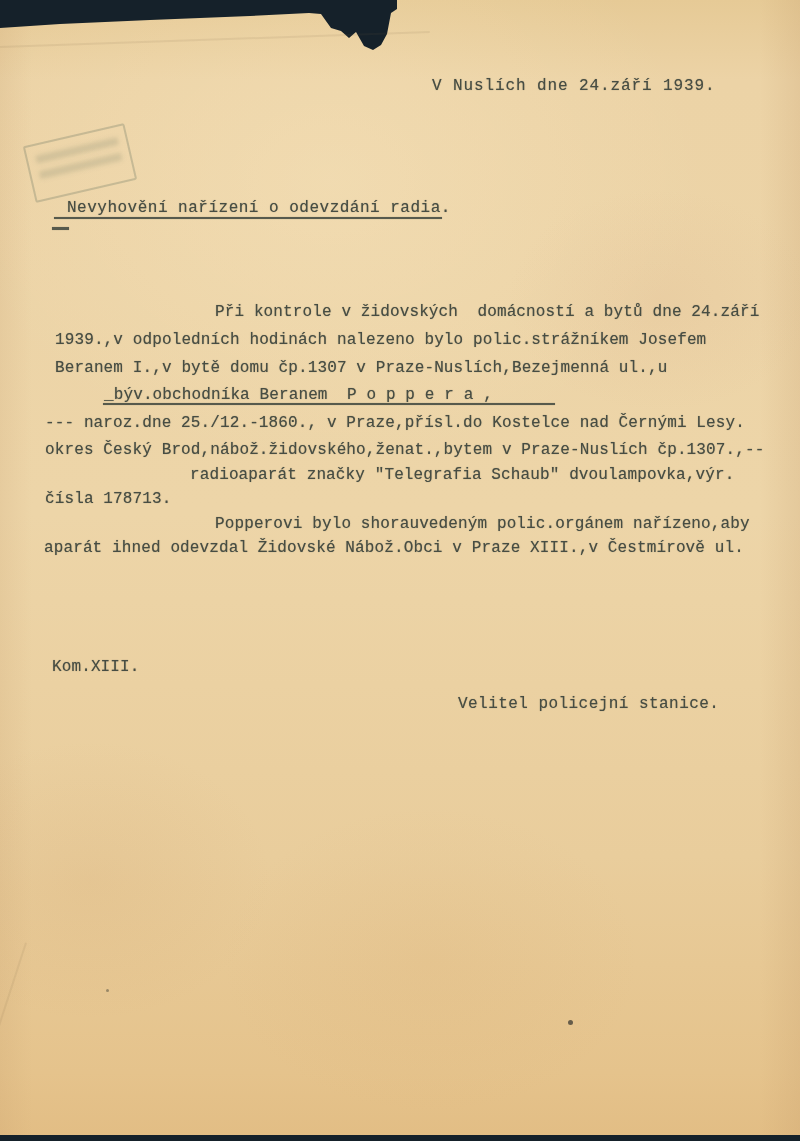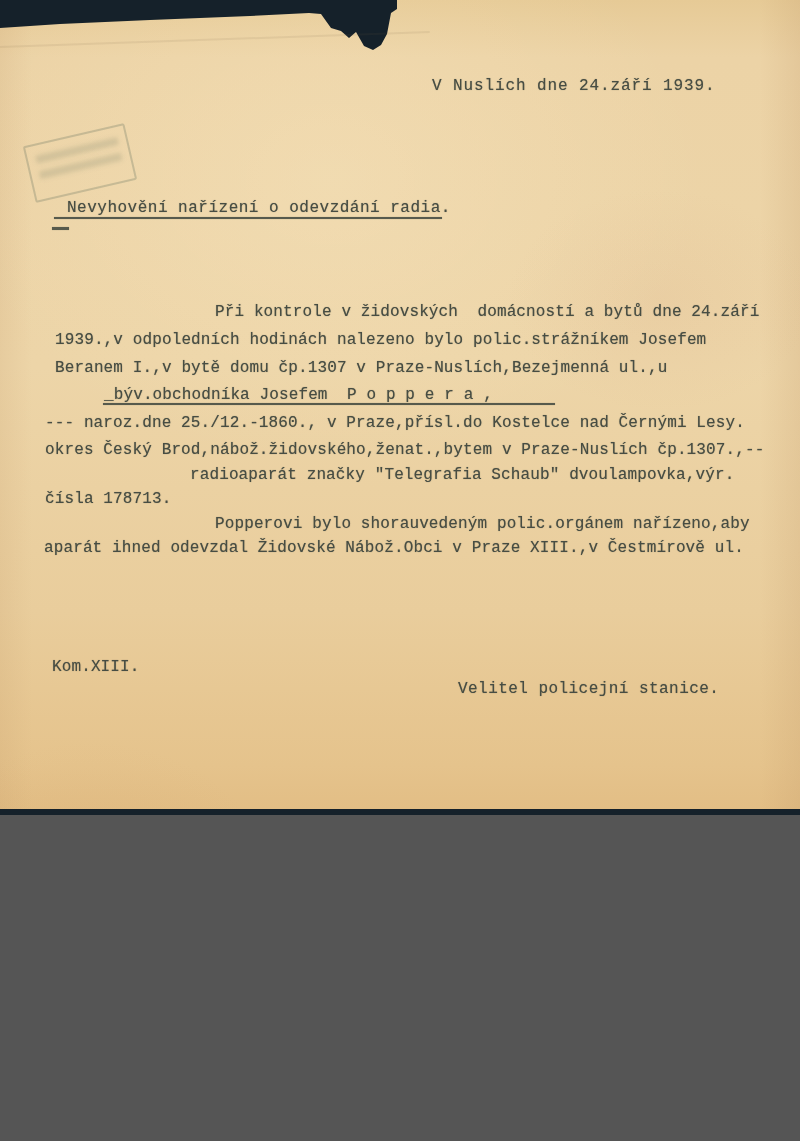--- a/index.html
+++ b/index.html
@@ -1,18 +1,18 @@
 <!DOCTYPE html>
 <html style="--ink: #474d43; --band: #15212a;"><head>
 <meta charset="utf-8">
 <style>
   html,body{margin:0;padding:0;background:#555;}
   .scan{
     position:relative;
-    width:800px;height:815px;
+    width:800px;height:1141px;
     overflow:hidden;
     font-family:"Liberation Mono","DejaVu Sans Mono",monospace;
     background:
       radial-gradient(220px 160px at 660px 300px, rgba(205,150,120,0.10), rgba(205,150,120,0) 70%),
       radial-gradient(260px 200px at 90px 880px, rgba(200,150,95,0.12), rgba(200,150,95,0) 70%),
       radial-gradient(300px 220px at 430px 960px, rgba(210,160,100,0.10), rgba(210,160,100,0) 70%),
       radial-gradient(500px 380px at 330px 180px, rgba(255,240,205,0.25), rgba(255,240,205,0) 75%),
       linear-gradient(90deg, rgba(188,146,98,0.14) 0%, rgba(188,146,98,0) 4%, rgba(188,146,98,0) 95%, rgba(188,146,98,0.18) 100%),
       linear-gradient(180deg, #e6ca96 0%, #ecd3a6 7%, #edd5a8 45%, #e9cd9c 75%, #e5c38c 94%, #e2bd84 100%);
   }
@@ -77,31 +77,31 @@
 
   <div class="txt dateline" style="left:432px;top:76px;">V Nuslích dne 24.září 1939.</div>
 
   <div class="txt subject" style="left:42px;top:198px;margin-left:25px;">Nevyhovění nařízení o odevzdání radia.</div>
   <div class="rule" style="left:54px;top:217px;width:388px;height:2px;"></div>
   <div class="rule" style="left:52px;top:227px;width:17px;height:3px;"></div>
 
   <div class="txt" style="left:215px;top:302px;">Při kontrole v židovských  domácností a bytů dne 24.září</div>
   <div class="txt" style="left:55px;top:330px;">1939.,v odpoledních hodinách nalezeno bylo polic.strážníkem Josefem</div>
   <div class="txt" style="left:55px;top:358px;text-align:center;">Beranem I.,v bytě domu čp.1307 v Praze-Nuslích,Bezejmenná ul.,u</div>
-  <div class="txt" style="left:104px;top:385px;">_býv.obchodníka Josefem  P o p p e r a ,</div>
+  <div class="txt" style="left:104px;top:385px;">_býv.obchodníka Beranem  P o p p e r a ,</div>
   <div class="rule" style="left:103px;top:403px;width:452px;height:2px;"></div>
   <div class="txt" style="left:45px;top:413px;">--- naroz.dne 25./12.-1860., v Praze,přísl.do Kostelce nad Černými Lesy.</div>
   <div class="txt" style="left:45px;top:440px;">okres Český Brod,nábož.židovského,ženat.,bytem v Praze-Nuslích čp.1307.,--</div>
   <div class="txt" style="left:190px;top:465px;">radioaparát značky "Telegrafia Schaub" dvoulampovka,výr.</div>
   <div class="txt" style="left:45px;top:489px;">čísla 178713.</div>
   <div class="txt" style="left:215px;top:514px;">Popperovi bylo shorauvedeným polic.orgánem nařízeno,aby</div>
   <div class="txt" style="left:44px;top:538px;">aparát ihned odevzdal Židovské Nábož.Obci v Praze XIII.,v Čestmírově ul.</div>
 
   <div class="txt" style="left:52px;top:657px;">Kom.XIII.</div>
-  <div class="txt sig" style="left:458px;top:679px;">Velitel policejní stanice.</div>
+  <div class="txt sig" style="left:458px;top:694px;">Velitel policejní stanice.</div>
 
   <div class="speck" style="left:568px;top:1020px;width:5px;height:5px;"></div>
   <div class="speck" style="left:106px;top:989px;width:3px;height:3px;opacity:.6;"></div>
   <div class="crease" style="left:0;top:46px;width:430px;height:2px;transform:rotate(-2deg);transform-origin:left center;"></div>
   <div class="crease" style="left:8px;top:940px;width:2px;height:110px;transform:rotate(18deg);"></div>
 
   <div class="band-bottom"></div>
 
 </div>
 

